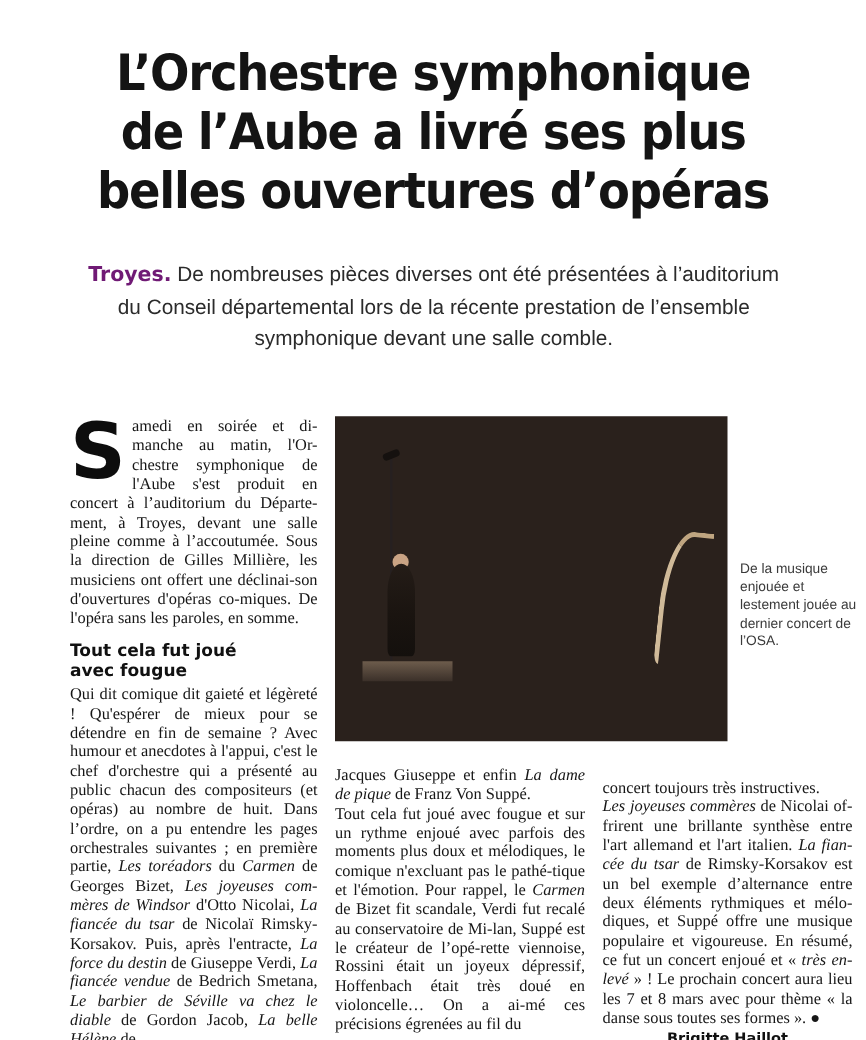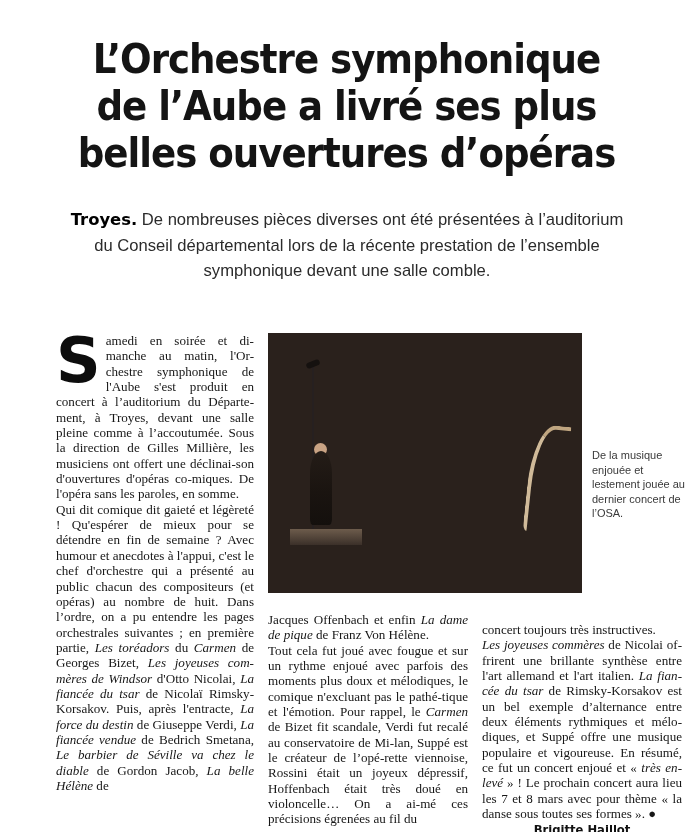--- a/index.html
+++ b/index.html
@@ -42,21 +42,21 @@
     width: 570px;
     text-align: center;
     font-family: "Liberation Sans", sans-serif;
     font-size: 16.6px;
     line-height: 25.5px;
     color: #2b2b2b;
   }
   .lead .dateline {
     font-family: "DejaVu Sans", sans-serif;
     font-weight: bold;
-    color: #000000;
+    color: #701a75;
     font-size: 16.4px;
   }
 
   
   .photo-wrap {
     position: absolute;
     left: 268px;
     top: 333px;
     width: 314px;
     height: 260px;
@@ -216,25 +216,29 @@
     <div class="podium"></div>
     <div class="harp"></div>
   </div>
 </div>
 
 <div class="caption">De la musique enjouée et lestement jouée au dernier concert de l’OSA.</div>
 
 <div class="col" id="col1">
   <p><span class="dropcap">S</span><span>amedi en soirée et di-manche au matin, l'Or-chestre symphonique de l'Aube s'est produit en concert à l’auditorium du Départe-ment, à Troyes, devant une salle pleine comme à l’accoutumée. Sous la direction de Gilles Millière, les musiciens ont offert une déclinai-son d'ouvertures d'opéras co-miques. De l'opéra sans les paroles, en somme.</span></p>
 
+  <div class="subhead">
+    <span>Tout cela fut joué</span><br>
+    <span>avec fougue</span>
+  </div>
 
   <p><span>Qui dit comique dit gaieté et légèreté ! Qu'espérer de mieux pour se détendre en fin de semaine ? Avec humour et anecdotes à l'appui, c'est le chef d'orchestre qui a présenté au public chacun des compositeurs (et opéras) au nombre de huit. Dans l’ordre, on a pu entendre les pages orchestrales suivantes ; en première partie, </span><i>Les toréadors</i><span> du </span><i>Carmen</i><span> de Georges Bizet, </span><i>Les joyeuses com-mères de Windsor</i><span> d'Otto Nicolai, </span><i>La fiancée du tsar</i><span> de Nicolaï Rimsky-Korsakov. Puis, après l'entracte, </span><i>La force du destin</i><span> de Giuseppe Verdi, </span><i>La fiancée vendue</i><span> de Bedrich Smetana, </span><i>Le barbier de Séville va chez le diable</i><span> de Gordon Jacob, </span><i>La belle Hélène</i><span> de</span></p>
 </div>
 
 <div class="col" id="col2">
-  <p><span>Jacques Offenbach et enfin </span><i>La dame de pique</i><span> de Franz Von Hélène.</span></p>
+  <p><span>Jacques Giuseppe et enfin </span><i>La dame de pique</i><span> de Franz Von Suppé.</span></p>
   <p><span>Tout cela fut joué avec fougue et sur un rythme enjoué avec parfois des moments plus doux et mélodiques, le comique n'excluant pas le pathé-tique et l'émotion. Pour rappel, le </span><i>Carmen</i><span> de Bizet fit scandale, Verdi fut recalé au conservatoire de Mi-lan, Suppé est le créateur de l’opé-rette viennoise, Rossini était un joyeux dépressif, Hoffenbach était très doué en violoncelle… On a ai-mé ces précisions égrenées au fil du</span></p>
 </div>
 
 <div class="col" id="col3">
   <p><span>concert toujours très instructives.</span><br><i>Les joyeuses commères</i><span> de Nicolai of-frirent une brillante synthèse entre l'art allemand et l'art italien. </span><i>La fian-cée du tsar</i><span> de Rimsky-Korsakov est un bel exemple d’alternance entre deux éléments rythmiques et mélo-diques, et Suppé offre une musique populaire et vigoureuse. En résumé, ce fut un concert enjoué et « </span><i>très en-levé</i><span> » ! Le prochain concert aura lieu les 7 et 8 mars avec pour thème « la danse sous toutes ses formes ». </span><span class="endmark">●</span></p>
   <div class="byline">Brigitte Haillot</div>
 </div>
 
 </body></html>

